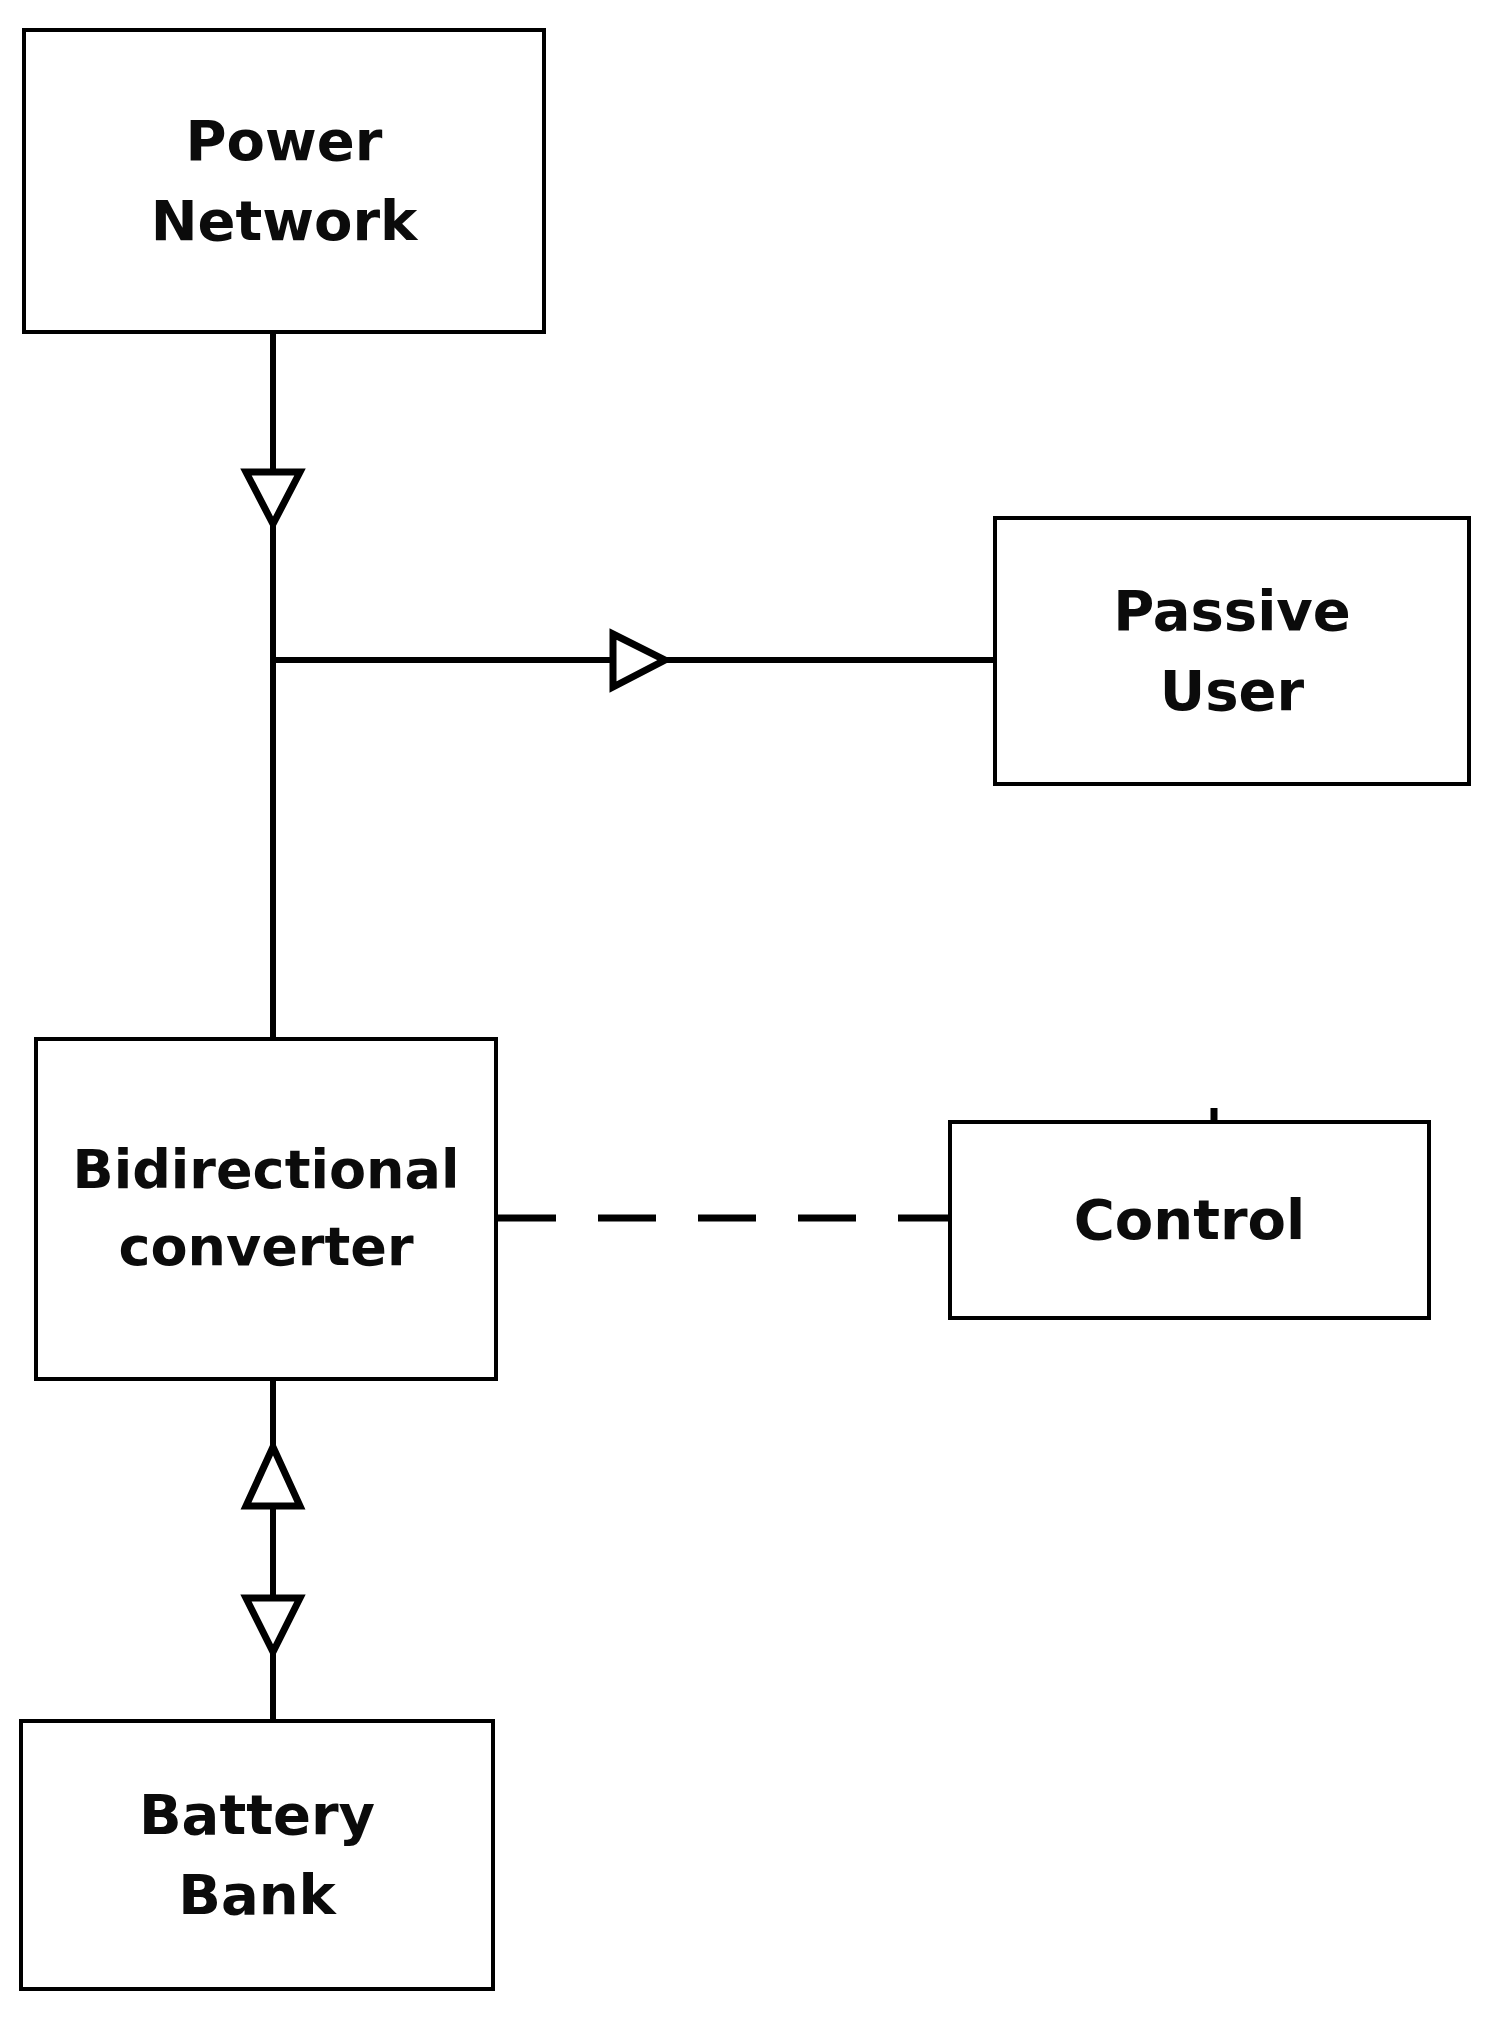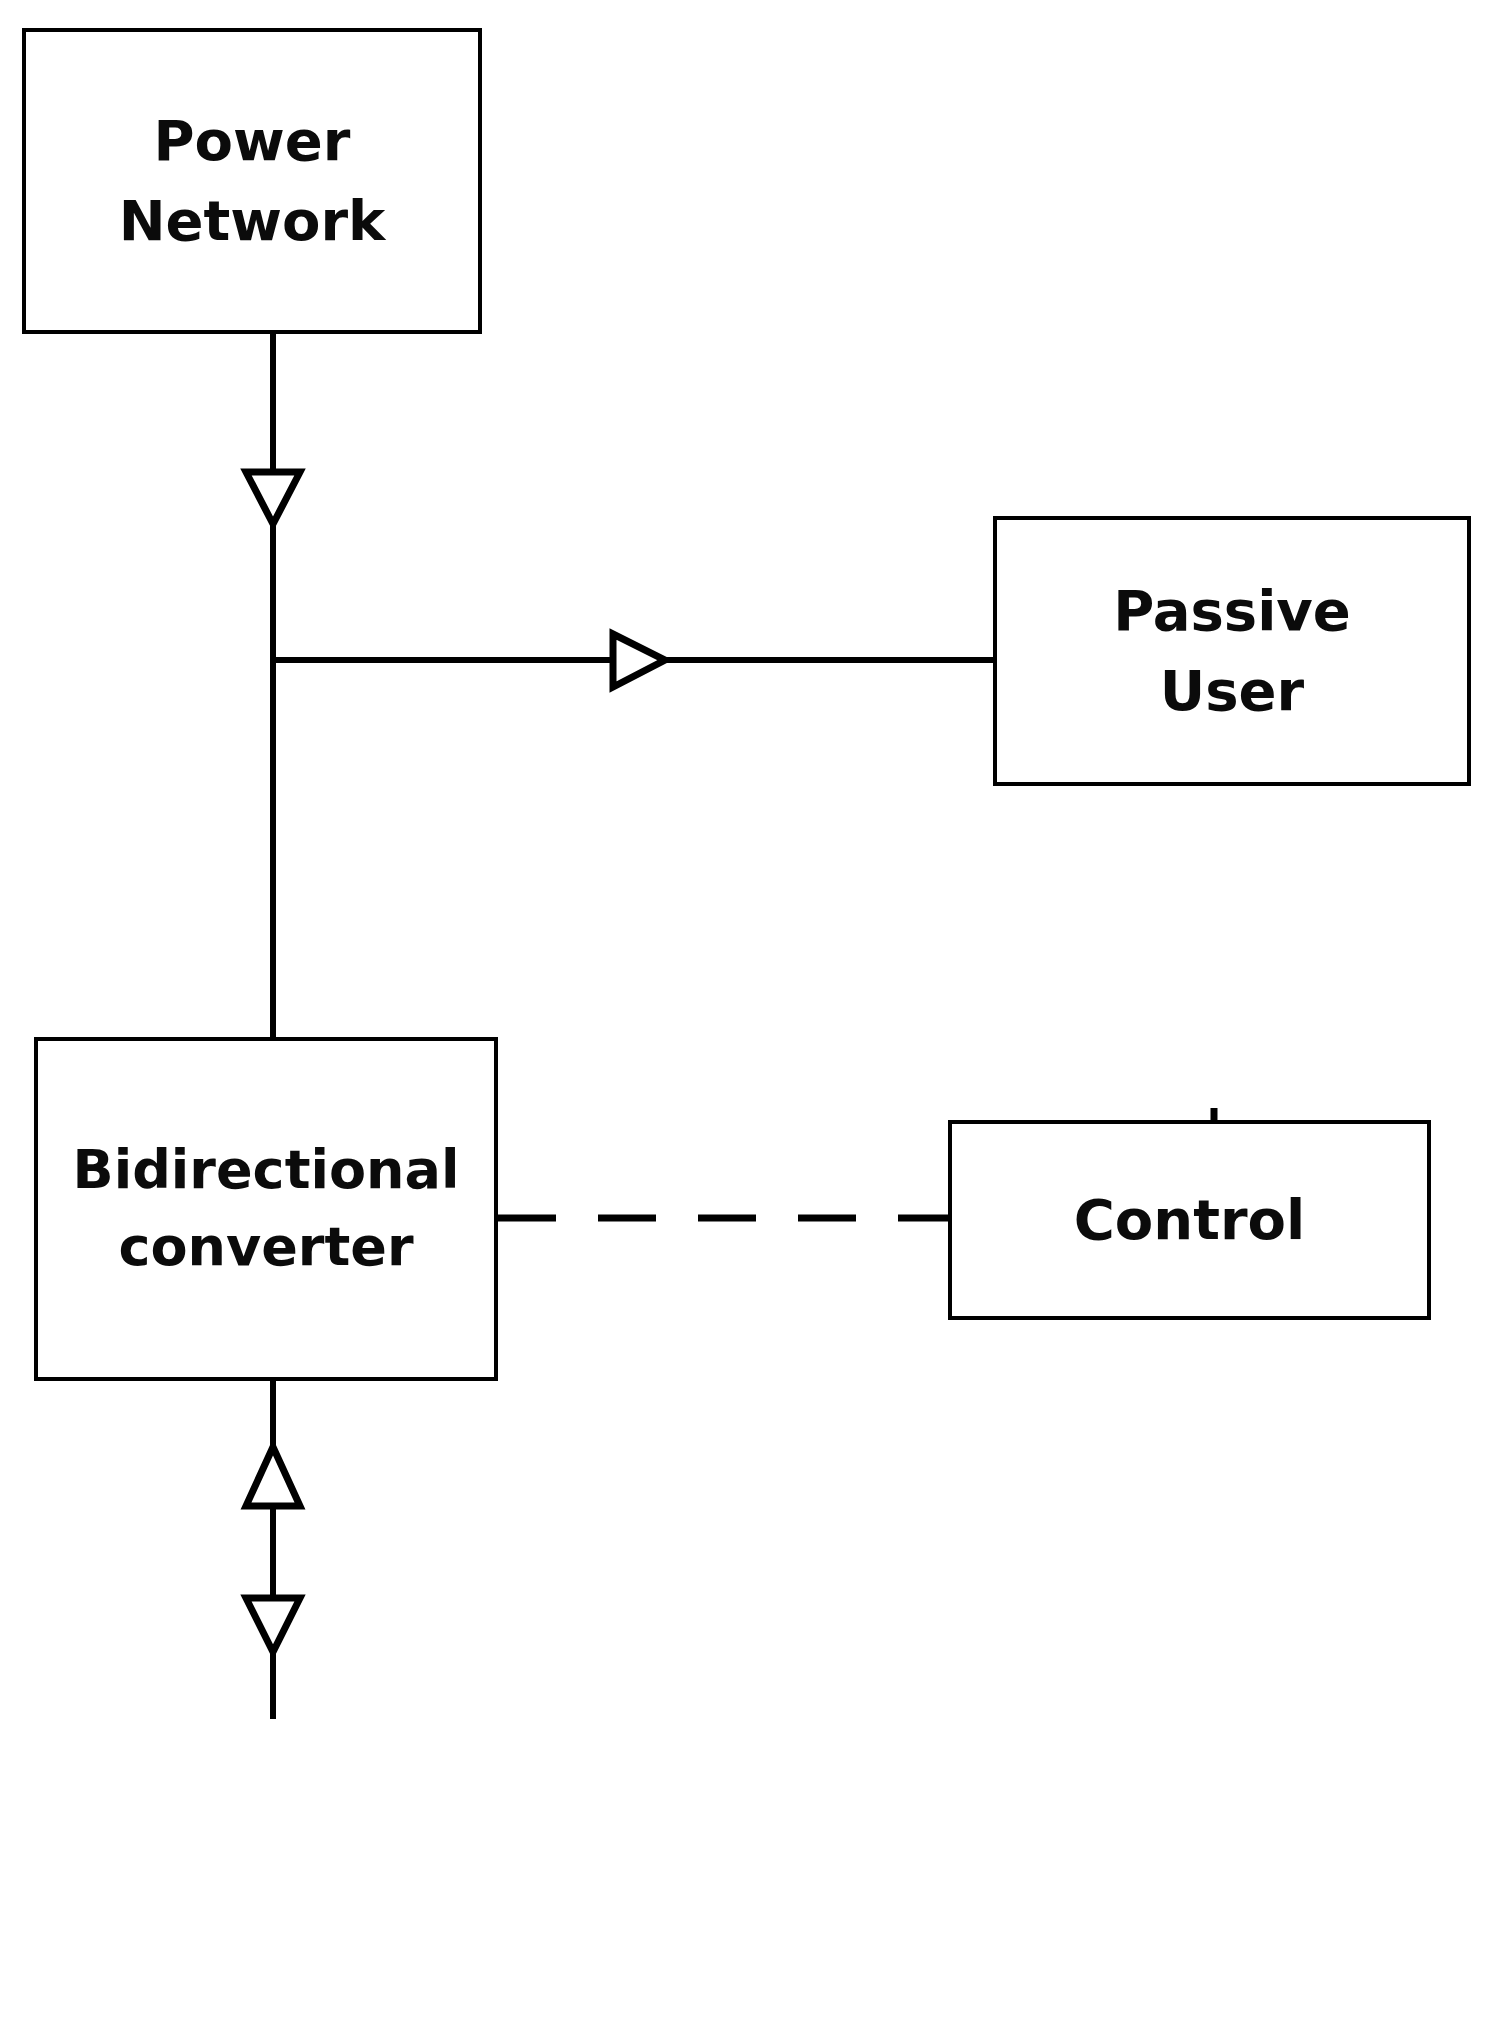--- a/index.html
+++ b/index.html
@@ -38,21 +38,21 @@
   .node-label {
     font-family: "DejaVu Sans", sans-serif;
     font-weight: bold;
     color: #0b0b0b;
     line-height: 1.42;
     letter-spacing: 0px;
     white-space: pre-line;
   }
   
   #node-power-network {
-    left: 22px;  top: 28px;  width: 460px;  height: 306px;
+    left: 22px;  top: 28px;  width: 524px;  height: 306px;
   }
   #node-power-network .node-label { font-size: 56px; }
 
   #node-passive-user {
     left: 993px; top: 516px; width: 478px; height: 270px;
   }
   #node-passive-user .node-label { font-size: 56px; }
 
   #node-bidirectional-converter {
     left: 34px;  top: 1037px; width: 464px; height: 344px;
@@ -108,14 +108,18 @@
 
   <div class="node-box" id="node-passive-user">
     <span class="node-label">Passive
 User</span>
   </div>
 
   <div class="node-box" id="node-control">
     <span class="node-label">Control</span>
   </div>
 
+  <div class="node-box" id="node-battery-bank">
+    <span class="node-label">Battery
+Bank</span>
+  </div>
 
 </div>
 
 </body></html>

